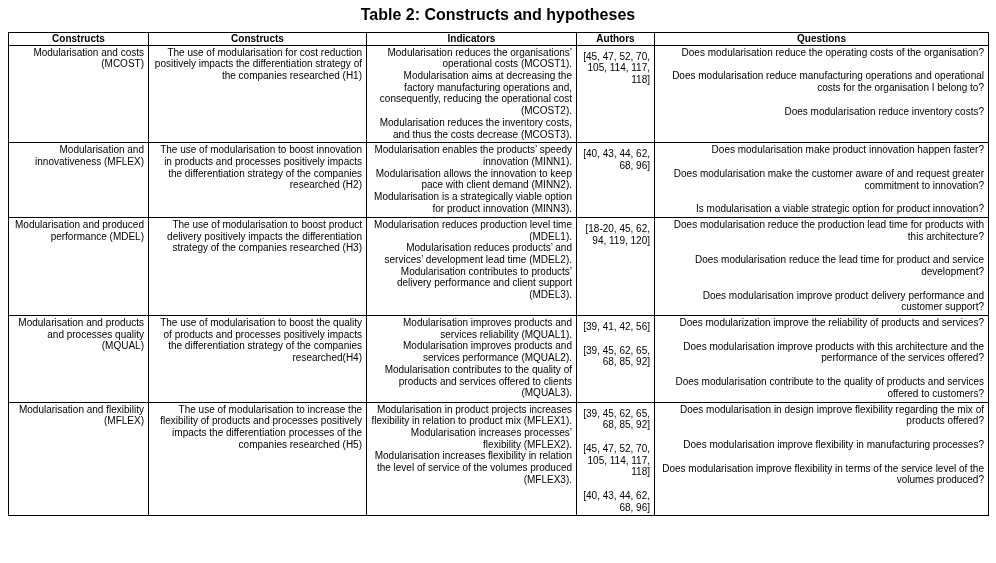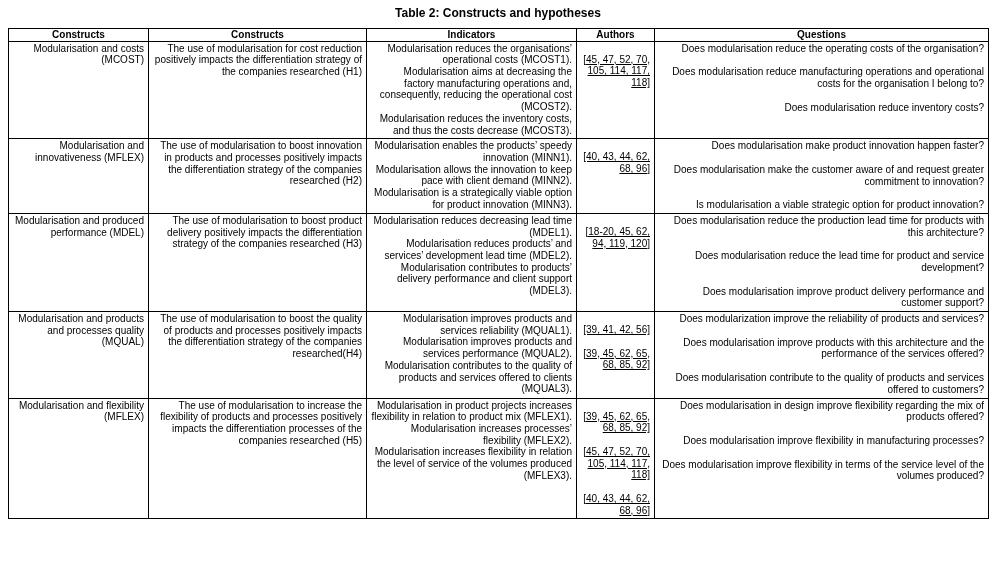--- a/index.html
+++ b/index.html
@@ -12,21 +12,21 @@
   .page {
     width: 996px;
     height: 563px;
     box-sizing: border-box;
     padding: 4px 8px;
     overflow: hidden;
   }
   .table-title {
     text-align: center;
     font-weight: bold;
-    font-size: 12px;
+    font-size: 16px;
     margin: 2px 0 8px 0;
   }
   table.constructs {
     width: 100%;
     border-collapse: collapse;
     table-layout: fixed;
     font-size: 10px;
     line-height: 1.17;
   }
   table.constructs th,
@@ -38,21 +38,21 @@
     overflow: hidden;
   }
   table.constructs th {
     font-weight: bold;
     text-align: center;
     padding: 0 4px;
   }
   td p { margin: 0; }
   td.questions-cell p { margin: 0 0 12px 0; }
   td.questions-cell p:last-child { margin-bottom: 0; }
-  td.authors-cell p { margin: 11px 0 12px 0; text-decoration: underline; }
+  td.authors-cell p { margin: 4px 0 12px 0; }
   td.authors-cell p:last-child { margin-bottom: 0; }
   col.c-constructs { width: 140px; }
   col.c-hypotheses { width: 218px; }
   col.c-indicators { width: 210px; }
   col.c-authors    { width: 78px; }
   col.c-questions  { width: 334px; }
 </style>
 </head>
 <body>
 
@@ -124,21 +124,21 @@
       </tr>
 
       <tr>
         <td>
           <p>Modularisation and produced performance (MDEL)</p>
         </td>
         <td>
           <p>The use of modularisation to boost product delivery positively impacts the differentiation strategy of the companies researched (H3)</p>
         </td>
         <td>
-          <p>Modularisation reduces decreasing lead time (MDEL1).</p>
+          <p>Modularisation reduces production level time (MDEL1).</p>
           <p>Modularisation reduces products’ and services’ development lead time (MDEL2).</p>
           <p>Modularisation contributes to products’ delivery performance and client support (MDEL3).</p>
         </td>
         <td class="authors-cell">
           <p>[18-20, 45, 62, 94, 119, 120]</p>
         </td>
         <td class="questions-cell">
           <p>Does modularisation reduce the production lead time for products with this architecture?</p>
           <p>Does modularisation reduce the lead time for product and service development?</p>
           <p>Does modularisation improve product delivery performance and customer support?</p>

